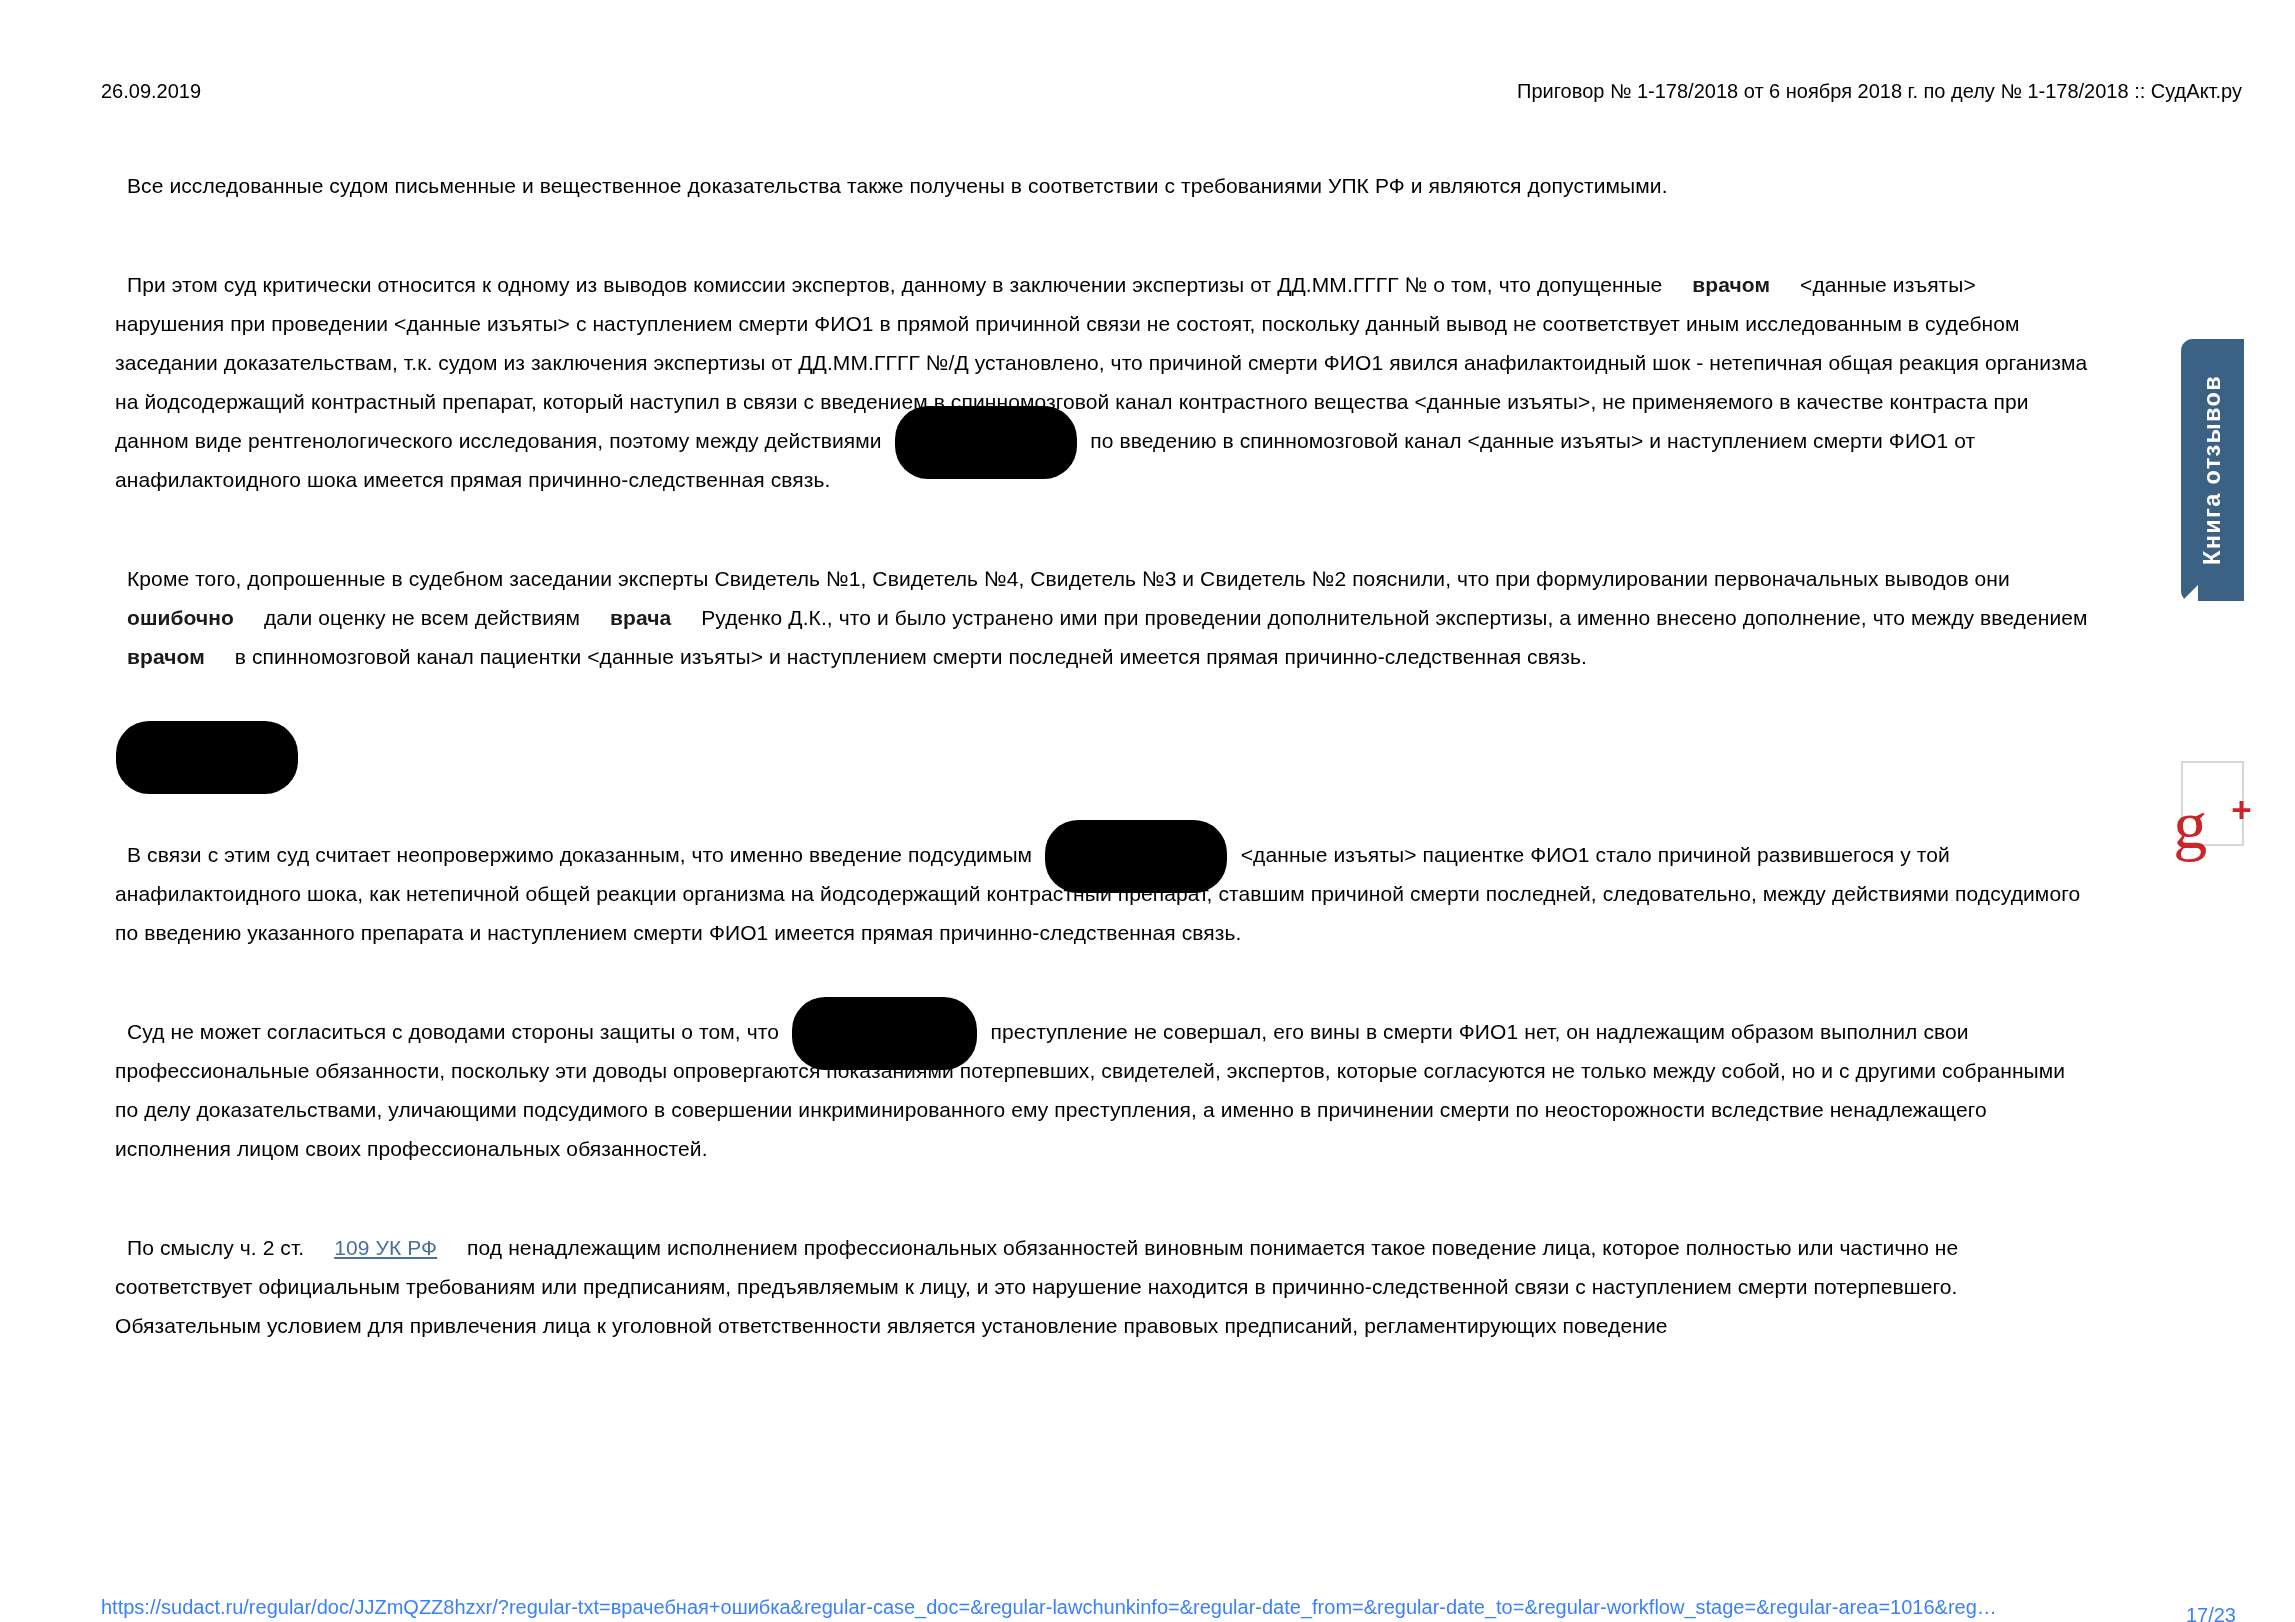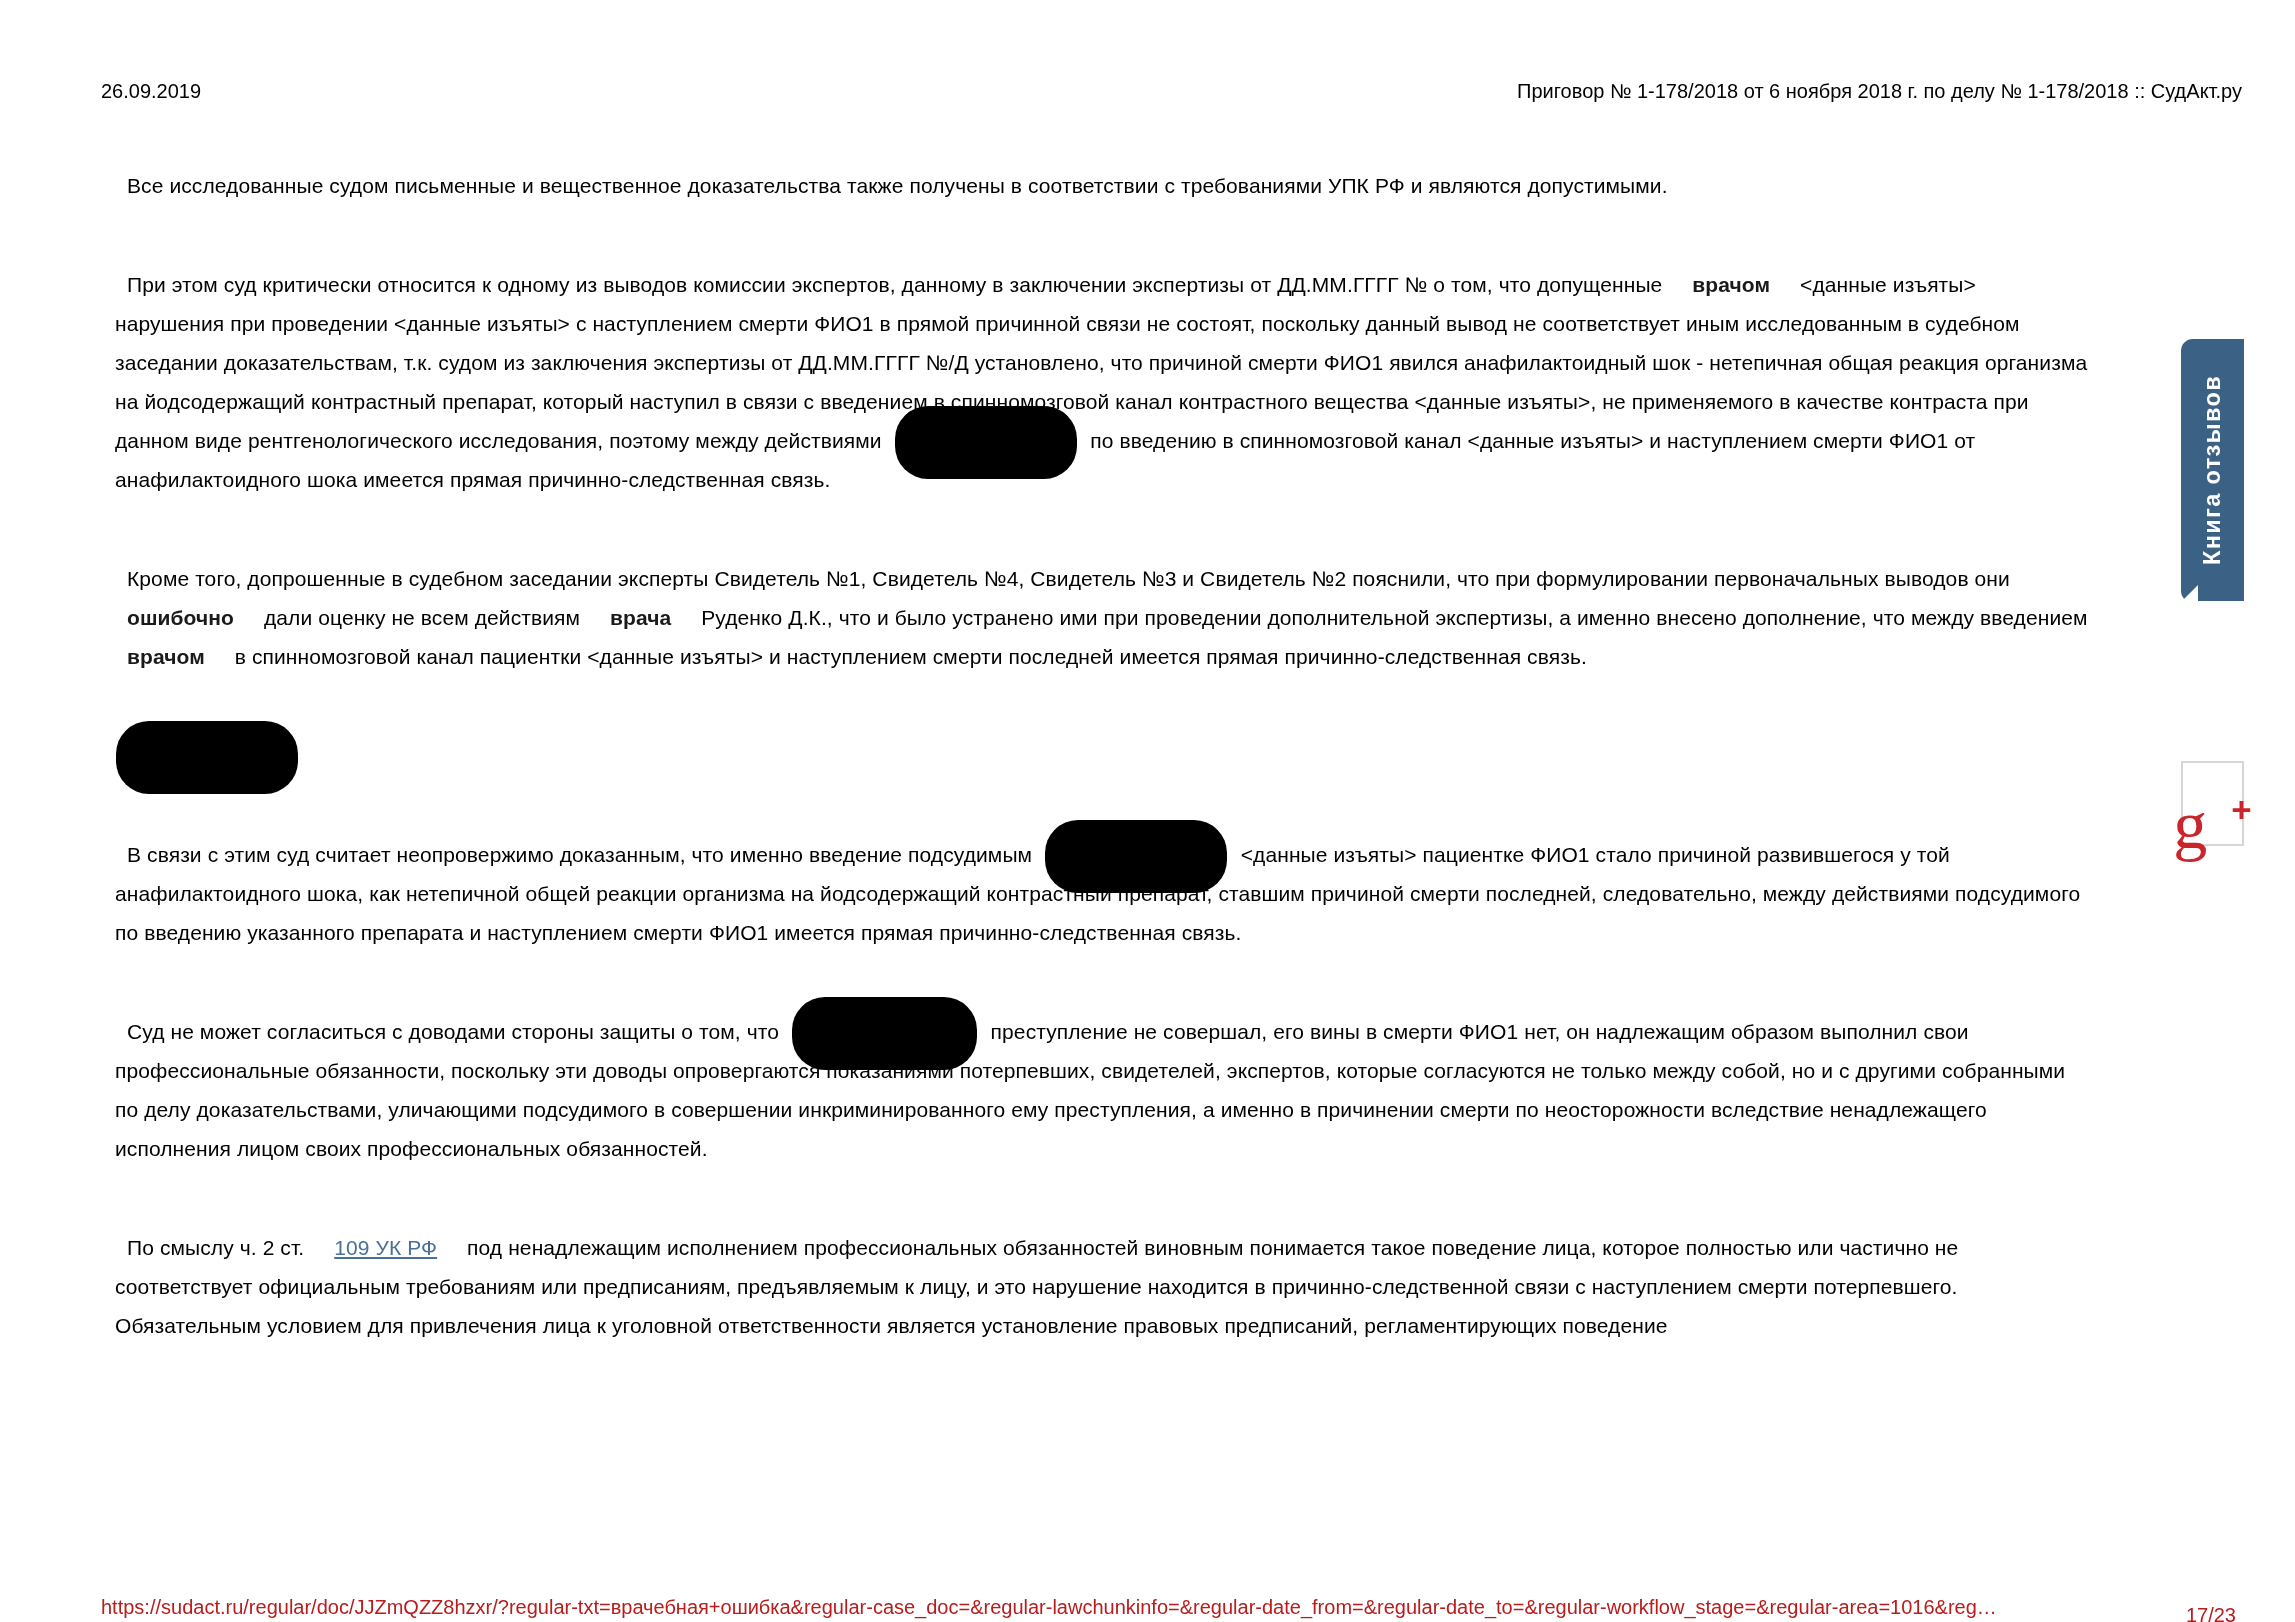--- a/index.html
+++ b/index.html
@@ -98,21 +98,21 @@
     margin-top: 5.2px;
     font-family: "Liberation Sans", sans-serif;
   }
 
   
   .print-footer {
     position: absolute;
     left: 65px; right: 71px; top: 1560px;
     height: 29px;
     font-size: 20px;
-    color: #b91c1c;
+    color: #3b82f6;
   }
   .footer-url { position: absolute; left: 0; top: 0; white-space: nowrap; }
   .footer-page { position: absolute; right: 0; top: 8px; white-space: nowrap; margin-left: 36px; }
 </style>
 </head>
 <body>
 
 <div class="page">
 
   <div class="print-header">

